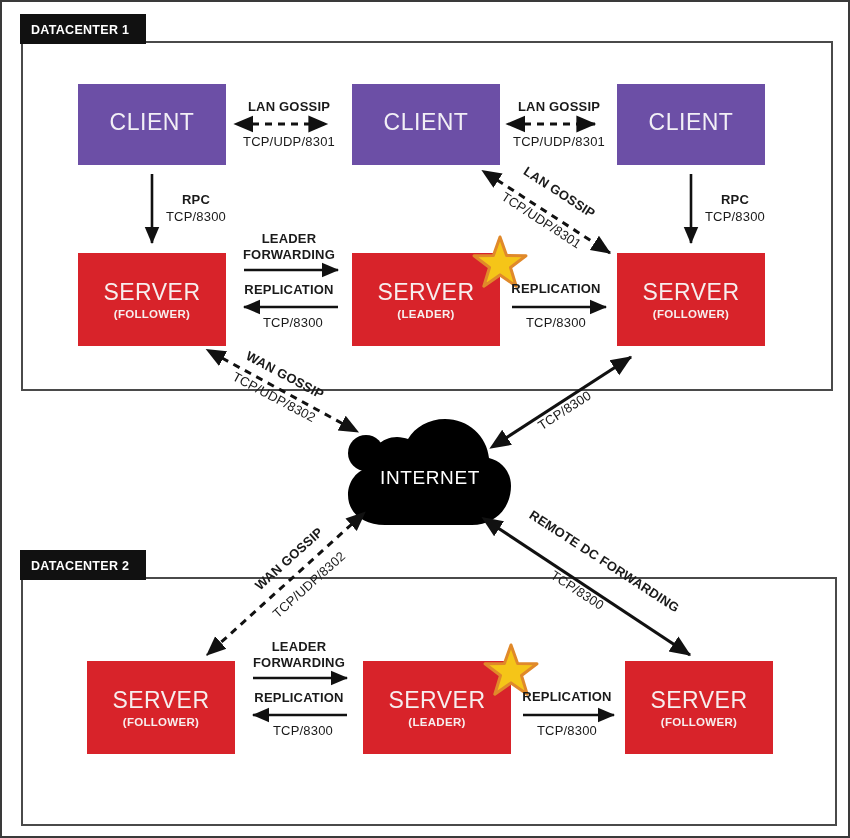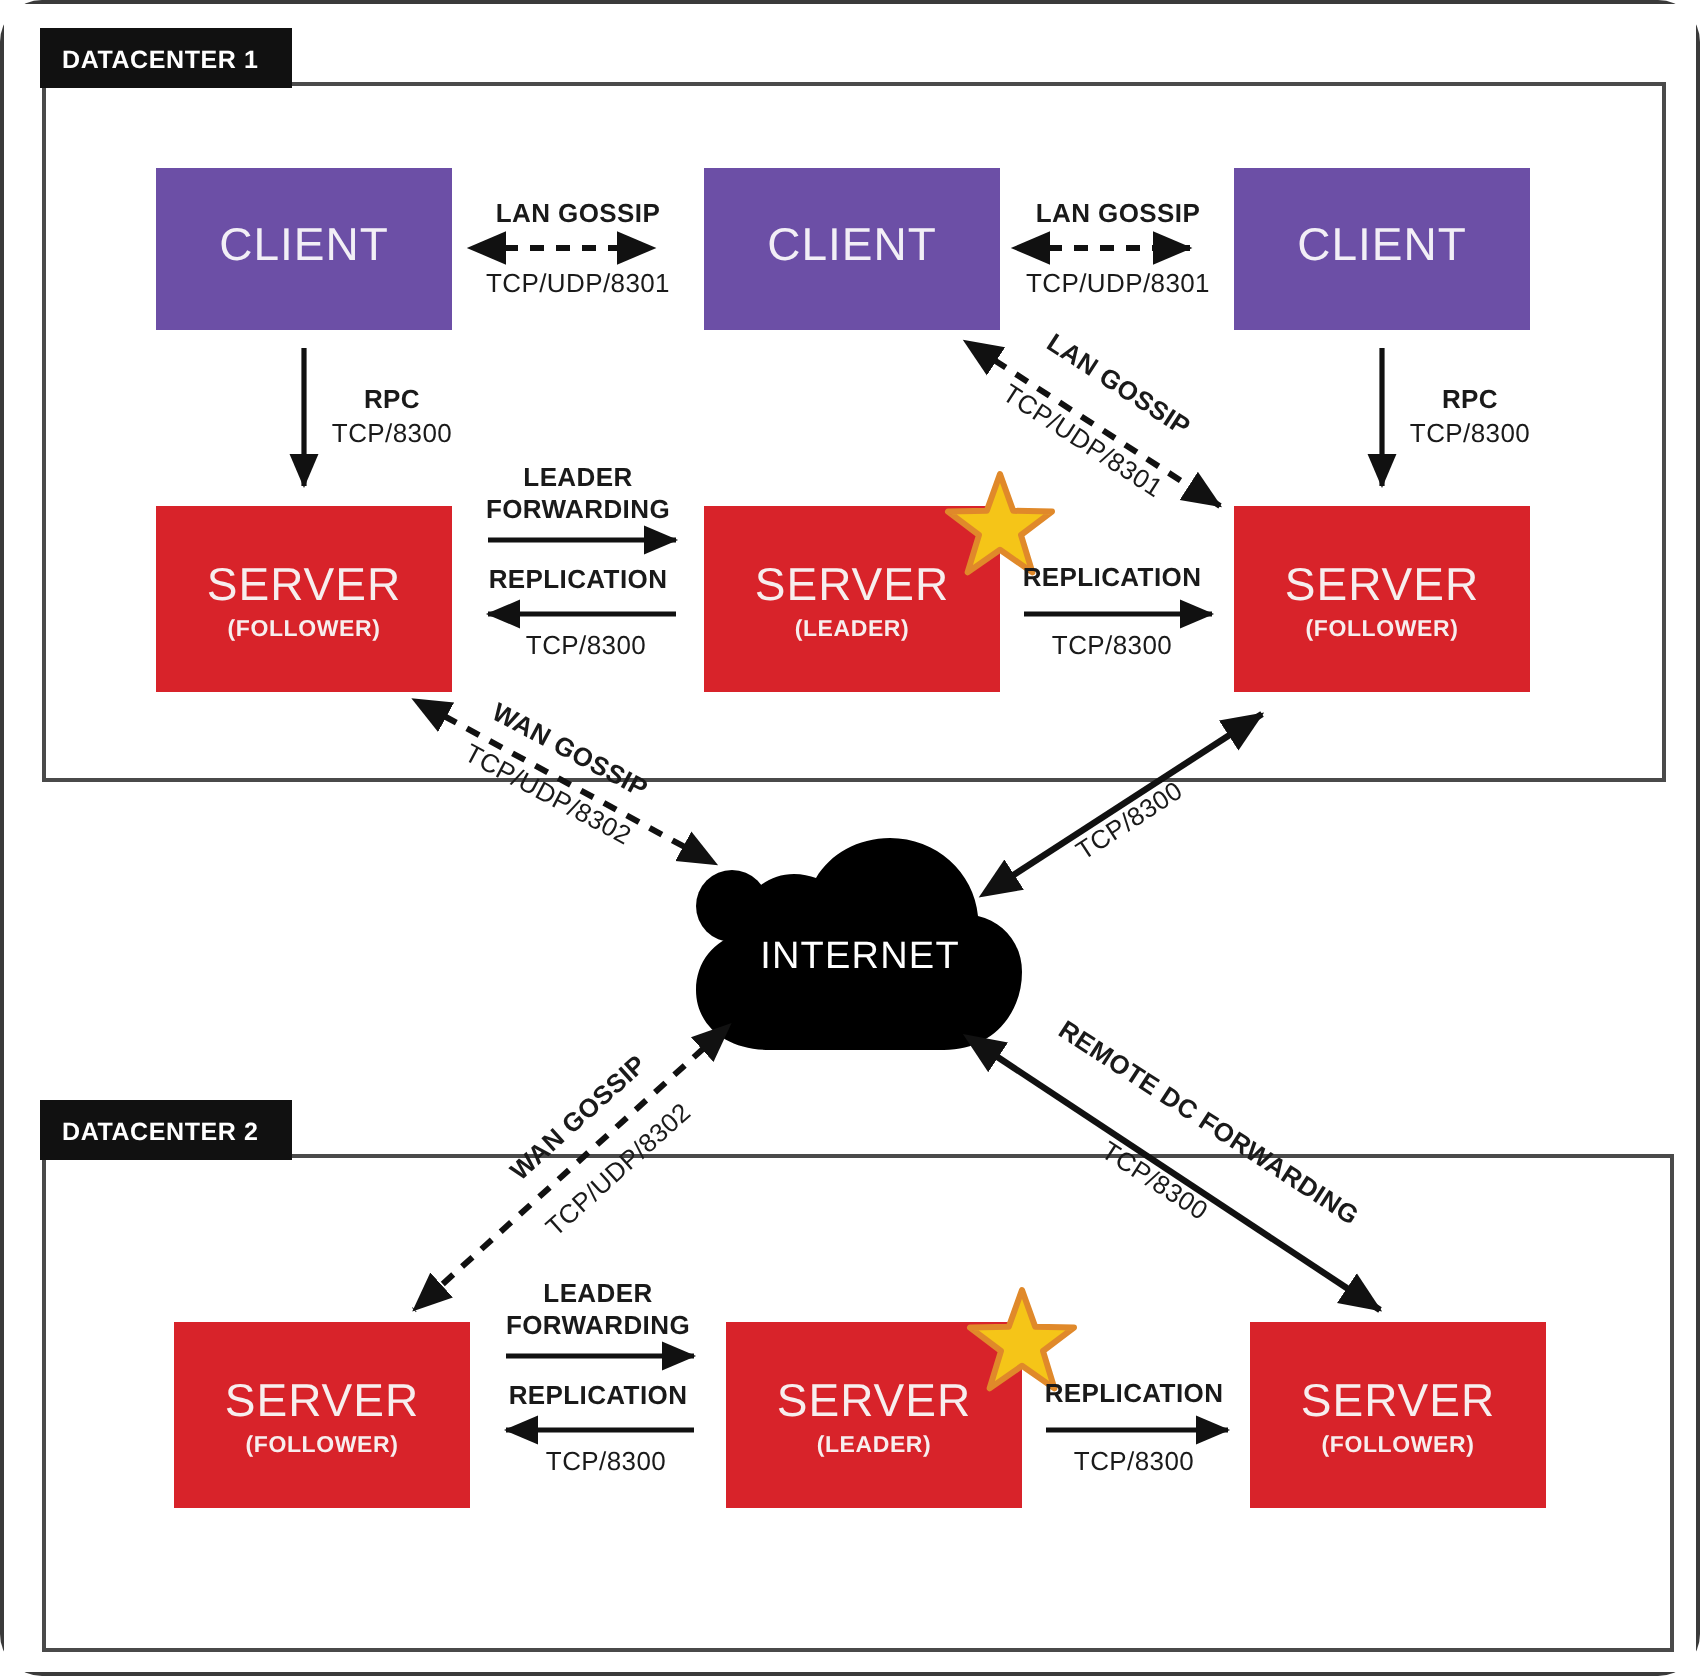--- a/index.html
+++ b/index.html
@@ -1,17 +1,17 @@
 <!DOCTYPE html>
 <html><head>
 <meta charset="utf-8">
 <style>
   html,body{margin:0;padding:0;background:#ffffff;}
   body{width:850px;height:838px;font-family:"Liberation Sans",sans-serif;}
-  #stage{position:relative;width:850px;height:838px;background:#fff;overflow:hidden;border-radius:21px;}
+  #stage{position:relative;width:850px;height:838px;background:#fff;overflow:hidden;}
   svg{display:block;}
   .dc-label-text{font-family:"Liberation Sans",sans-serif;font-size:12.5px;font-weight:700;fill:#ffffff;letter-spacing:.3px;}
   .box-title{font-family:"Liberation Sans",sans-serif;font-size:23px;fill:#f2eff6;letter-spacing:.5px;}
   .box-title-srv{font-family:"Liberation Sans",sans-serif;font-size:23px;fill:#f7eeee;letter-spacing:.5px;}
   .box-sub{font-family:"Liberation Sans",sans-serif;font-size:11.5px;font-weight:700;fill:#f7eeee;letter-spacing:.3px;}
   .lbl-bold{font-family:"Liberation Sans",sans-serif;font-size:13px;font-weight:700;fill:#1a1a1a;letter-spacing:.2px;}
   .lbl-port{font-family:"Liberation Sans",sans-serif;font-size:13px;font-weight:400;fill:#1a1a1a;letter-spacing:.2px;}
   .cloud-text{font-family:"Liberation Sans",sans-serif;font-size:19px;fill:#ffffff;letter-spacing:.6px;}
   .ln{stroke:#111;stroke-width:2.6;fill:none;}
   .ln-dash{stroke:#111;stroke-width:3;fill:none;stroke-dasharray:7 6;stroke-linecap:butt;}

